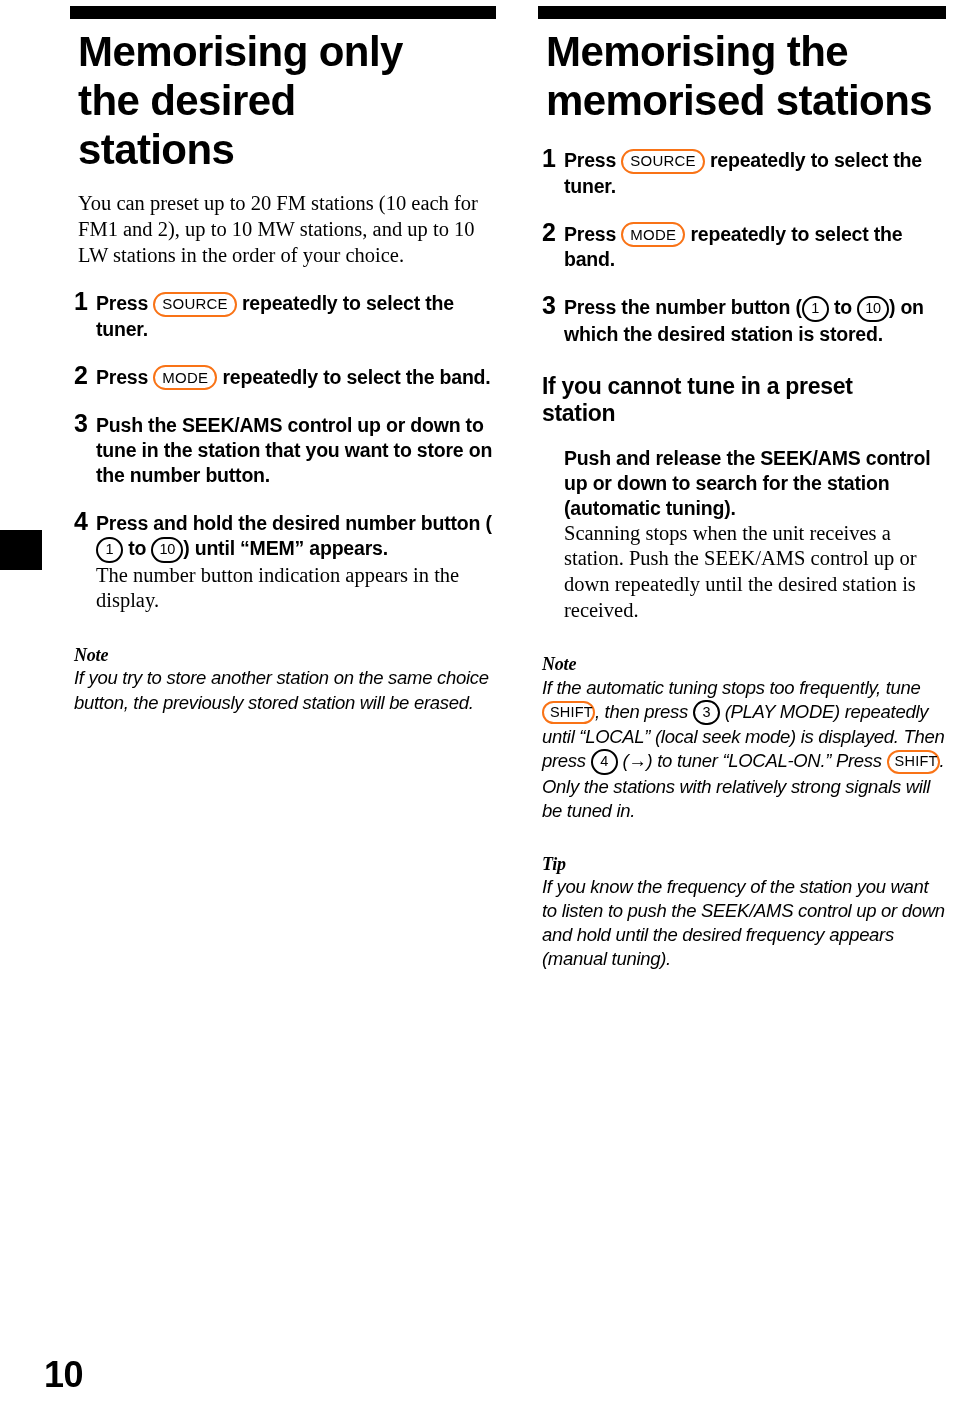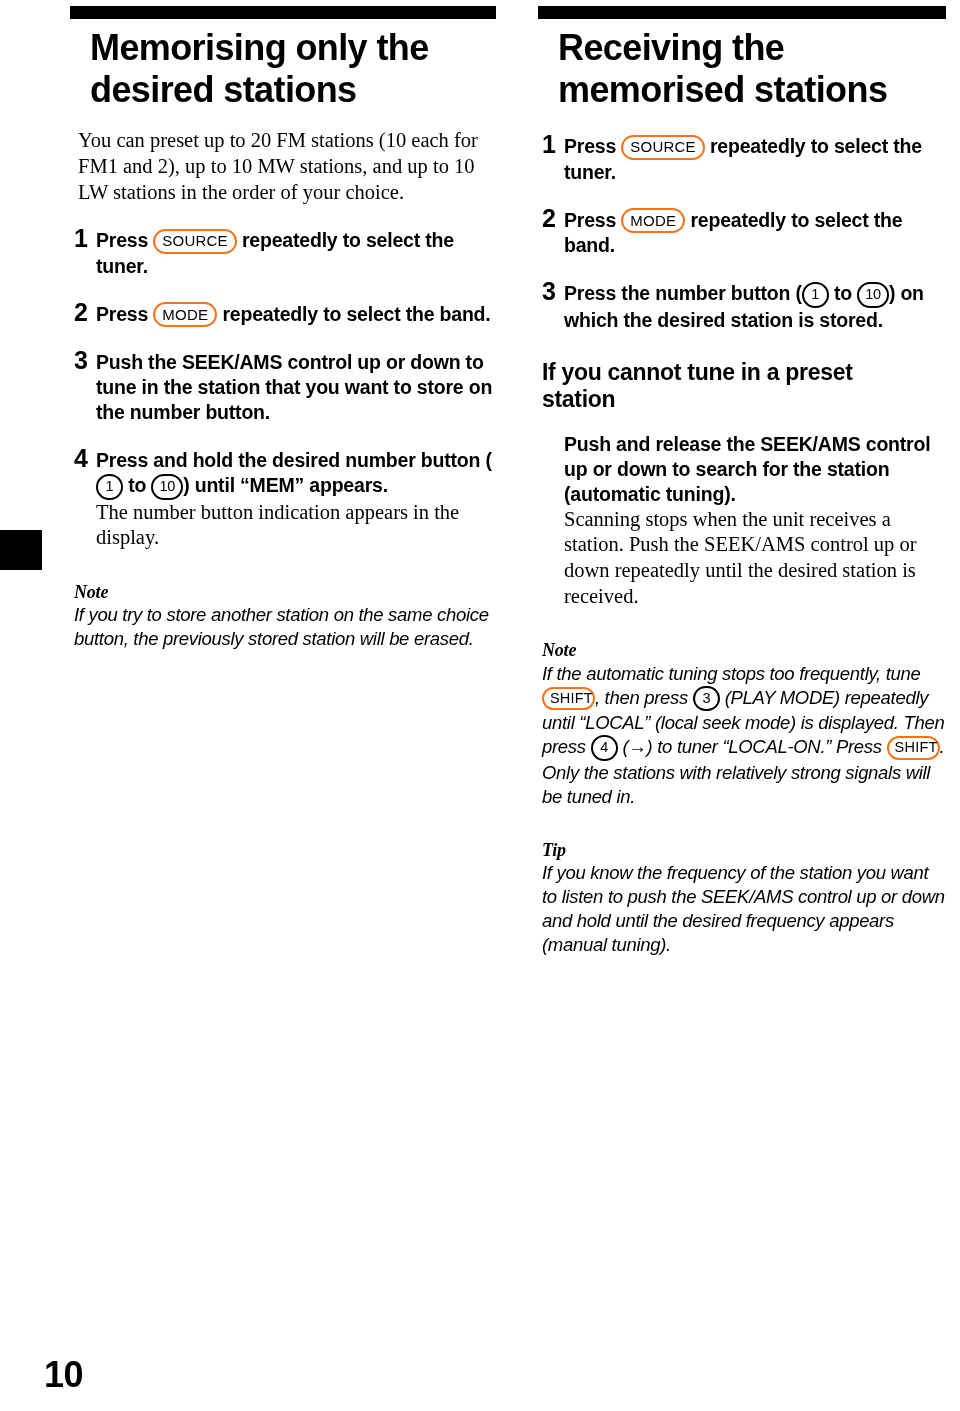--- a/index.html
+++ b/index.html
@@ -54,24 +54,24 @@
     background: #000000;
     margin: 6px 0 0 0;
   }
   .col-left  .rule { width: 426px; }
   .col-right .rule { width: 408px; }
 
   
   h1.section-title {
     font-family: "Liberation Sans", sans-serif;
     font-weight: bold;
-    font-size: 36px;
+    font-size: 42px;
     line-height: 1.17;
     letter-spacing: -0.6px;
-    margin: 8px 0 0 20px;
+    margin: 8px 0 0 8px;
     max-width: 360px;
   }
   .col-right h1.section-title { max-width: 400px; }
 
   h2.sub-title {
     font-family: Liberation Sans, sans-serif;
     font-weight: bold;
     font-size: 23px;
     line-height: 1.2;
     letter-spacing: -0.3px;
@@ -247,21 +247,21 @@
       <div class="notice-label">Note</div>
       <div class="notice-body">If you try to store another station on the same choice button, the previously stored station will be erased.</div>
     </div>
 
   </div>
 
   <div class="col col-right">
 
     <div class="rule"></div>
 
-    <h1 class="section-title">Receiving the memorised stations</h1>
+    <h1 class="section-title">Memorising the memorised stations</h1>
 
     <div class="step">
       <div class="step-num">1</div>
       <div class="step-body">
         <span>Press</span>
         <span class="key">SOURCE</span>
         <span>repeatedly to select the tuner.</span>
       </div>
     </div>
 

